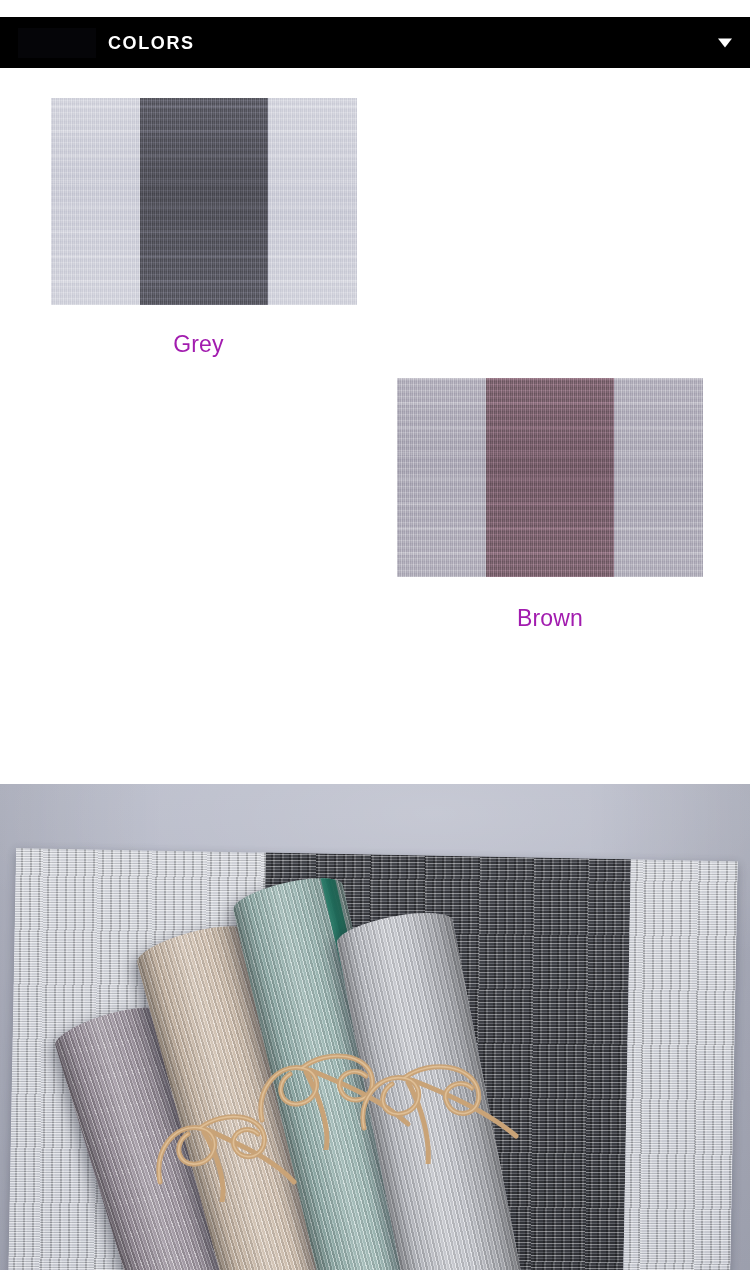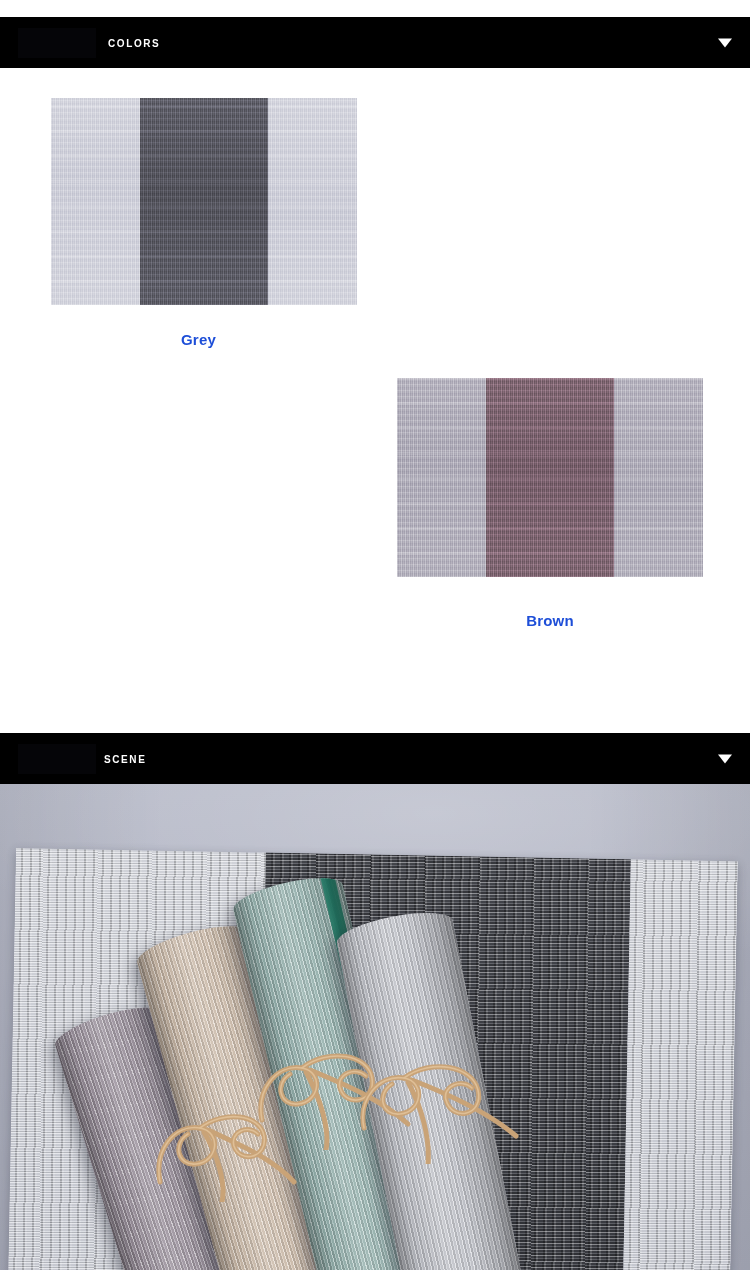--- a/index.html
+++ b/index.html
@@ -38,21 +38,21 @@
     width: 78px;
     height: 30px;
     background: #050508;
   }
 
   .bar-title {
     position: absolute;
     top: 50%;
     transform: translateY(-50%);
     color: #ffffff;
-    font-size: 10px;
+    font-size: 18px;
     font-weight: 700;
     letter-spacing: 1.6px;
     font-family: "Liberation Sans", sans-serif;
     white-space: nowrap;
   }
   #colors-title { left: 108px; }
   #scene-title  { left: 104px; }
 
   .bar-caret {
     position: absolute;
@@ -131,31 +131,31 @@
     top: 0;
     bottom: 0;
   }
   .band.left   { left: 0;   width: 29%; }
   .band.center { left: 29%; width: 42%; }
   .band.right  { left: 71%; right: 0; }
 
   .color-label {
     width: 306px;
     text-align: center;
-    color: #1d4ed8;
-    font-size: 15px;
-    font-weight: 700;
+    color: #a21caf;
+    font-size: 23px;
+    font-weight: 400;
     font-family: "Liberation Sans", sans-serif;
     margin-top: 26px;
     letter-spacing: 0.2px;
   }
   .card-c0 .color-label { padding-right: 11px; }
   .card-c1 .color-label { padding-right: 0px; }
   .card-c2 .color-label { padding-right: 30px; margin-top: 19px; }
-  .card-c3 .color-label { padding-right: 0px;  margin-top: 35px; text-align: center; }
+  .card-c3 .color-label { padding-right: 0px;  margin-top: 28px; text-align: center; }
 
   
   .scene {
     position: absolute;
     left: 0;
     top: 784px;
     width: 750px;
     height: 486px;
     overflow: hidden;
     background: linear-gradient(175deg, #b9bcca 0%, #b0b3c2 45%, #a9acbb 100%);
@@ -326,25 +326,20 @@
         <div class="band center" style="background: linear-gradient(rgb(117, 94, 105), rgb(108, 86, 97) 45%, rgb(117, 94, 105));"></div>
         <div class="band right" style="background: linear-gradient(rgb(173, 170, 183), rgb(164, 161, 175) 55%, rgb(173, 170, 183));"></div>
       </div>
       <div class="color-label">Brown</div>
     </div>
 
   </div>
 
   <div class="section-gap" id="gap-1"></div>
 
-  <div class="section-bar" id="scene-bar">
-    <div class="bar-swatch-block"></div>
-    <div class="bar-title" id="scene-title">SCENE</div>
-    <div class="bar-caret"></div>
-  </div>
 
   <div class="scene">
     <div class="scene-bg-sheen"></div>
 
     <div class="flat-mat">
       <div class="fm-band fm-left" id="fm-left" style="background: linear-gradient(rgb(218, 220, 226), rgb(207, 210, 218));">
         <div class="weave-tex"></div>
       </div>
       <div class="fm-band fm-center" id="fm-center" style="background: linear-gradient(rgb(79, 81, 88), rgb(67, 69, 76));">
         <div class="weave-tex dark"></div>

